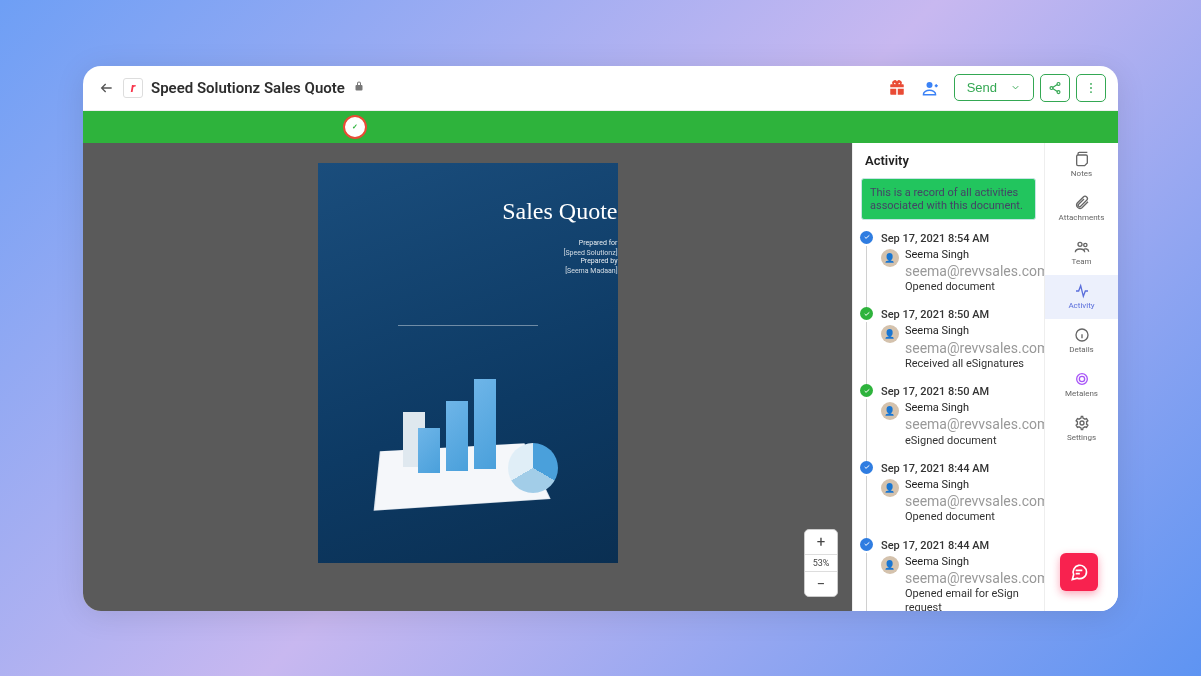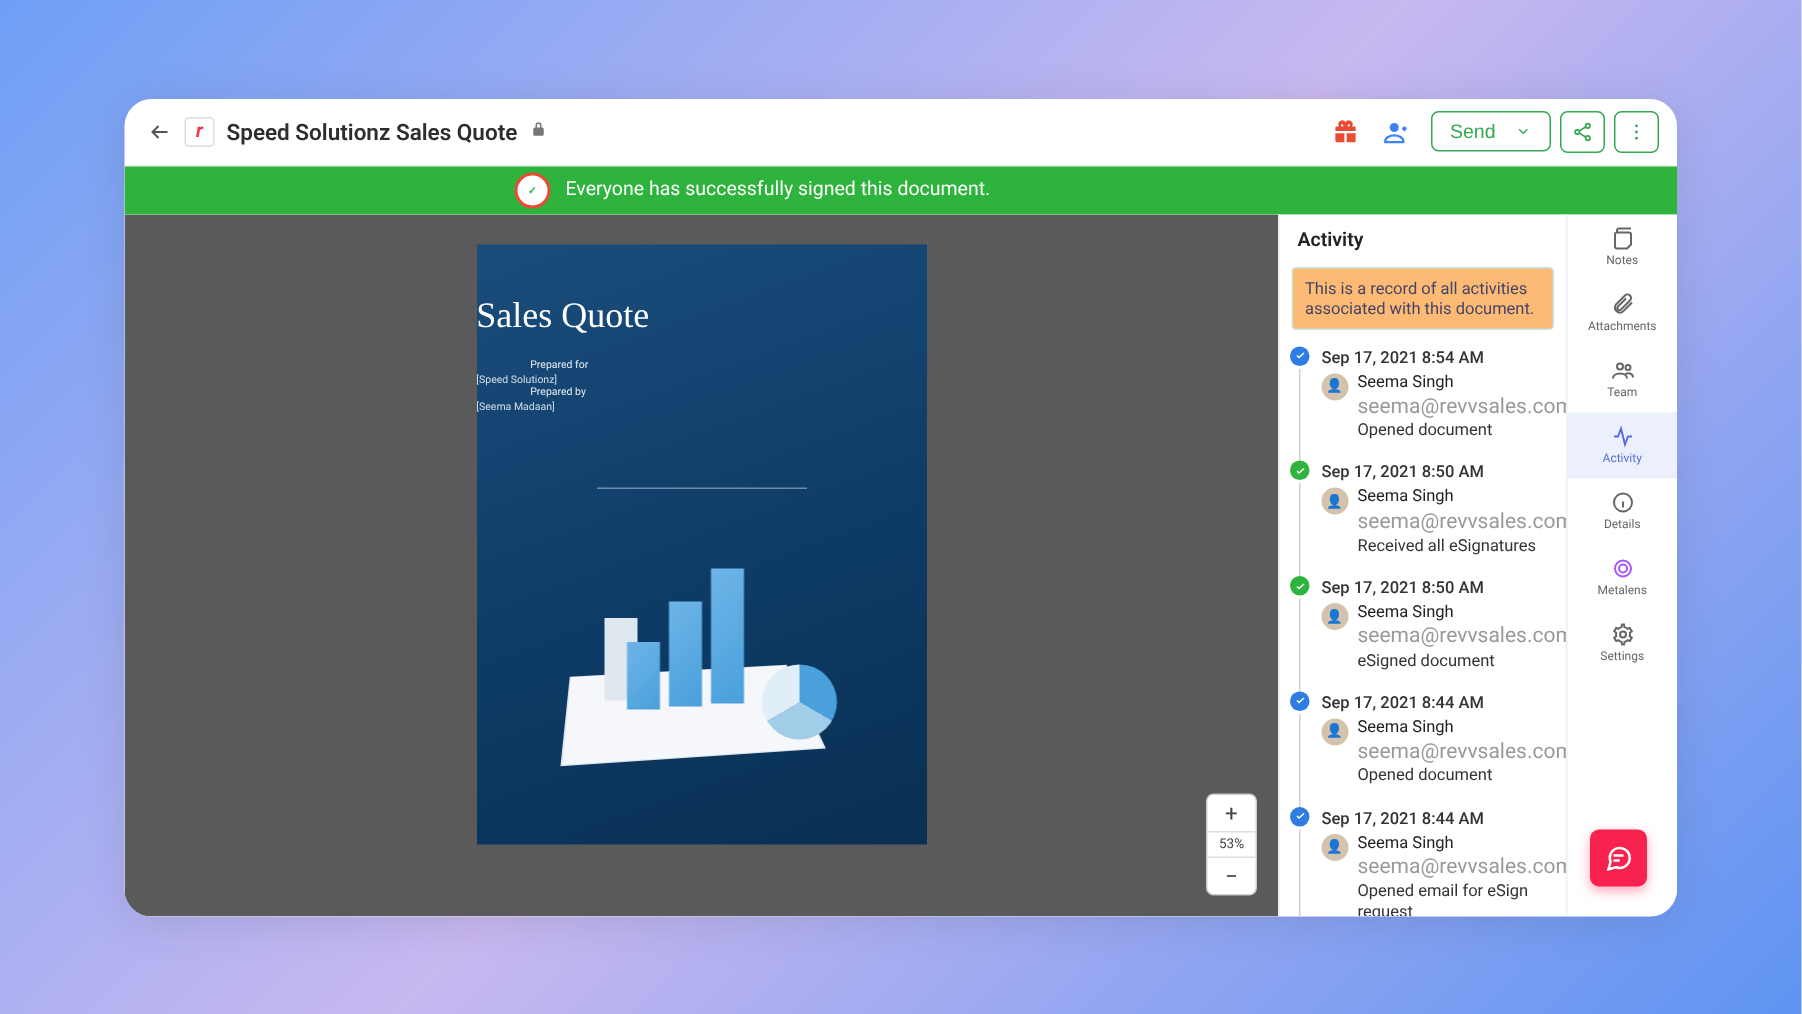--- a/index.html
+++ b/index.html
@@ -106,21 +106,21 @@
   display: flex;
   justify-content: center;
   padding-top: 20px;
 }
 .doc-page {
   width: 300px;
   height: 400px;
   background: linear-gradient(160deg, #1a4d7c 0%, #0d3a64 60%, #0a2f52 100%);
   position: relative;
   color: #fff;
-  text-align: left;
+  text-align: right;
   padding-top: 35px;
 }
 .doc-page-title { font-family: Georgia, serif; font-size: 24px; font-weight: 400; }
 .doc-page-sub { font-size: 7px; margin-top: 14px; opacity: 0.9; padding-left: 36px; }
 .doc-page-sub2 { font-size: 7px; margin-top: 2px; opacity: 0.8; }
 .doc-divider { width: 140px; height: 1px; background: rgba(255,255,255,0.4); margin: 50px auto 0; }
 .doc-chart {
   position: absolute;
   bottom: 20px;
   left: 30px;
@@ -157,21 +157,21 @@
   border-left: 1px solid #eee;
   display:flex; flex-direction:column;
   overflow:hidden;
 }
 .activity-header {
   font-weight: 600; font-size: 13px;
   padding: 10px 12px;
   color:#222;
 }
 .activity-desc {
-  background: #fdba74;
+  background: #22c55e;
   border: 1px solid #c7e4e4;
   margin: 0 8px 8px;
   padding: 7px 8px;
   font-size: 11px;
   color: #446;
   border-radius: 3px;
 }
 .activity-list { flex:1; overflow:hidden; padding: 0 4px 0 12px; }
 .activity-item { position:relative; padding: 4px 0 10px 16px; }
 .activity-item::before {
@@ -269,21 +269,20 @@
       <svg viewBox="0 0 24 24" width="14" height="14" fill="currentColor">
             <circle cx="12" cy="5" r="1.6"></circle>
             <circle cx="12" cy="12" r="1.6"></circle>
             <circle cx="12" cy="19" r="1.6"></circle>
           </svg>
     </button>
   </div>
 
   <div class="success-banner">
     <div class="badge-circle">✓</div>
-    <span>Everyone has successfully signed this document.</span>
   </div>
 
   <div class="main-area">
 
     <div class="doc-viewer">
       <div class="doc-page">
         <div class="doc-page-title">Sales Quote</div>
         <div class="doc-page-sub">Prepared for</div>
         <div class="doc-page-sub2">[Speed Solutionz]</div>
         <div class="doc-page-sub" style="margin-top:0">Prepared by</div>

